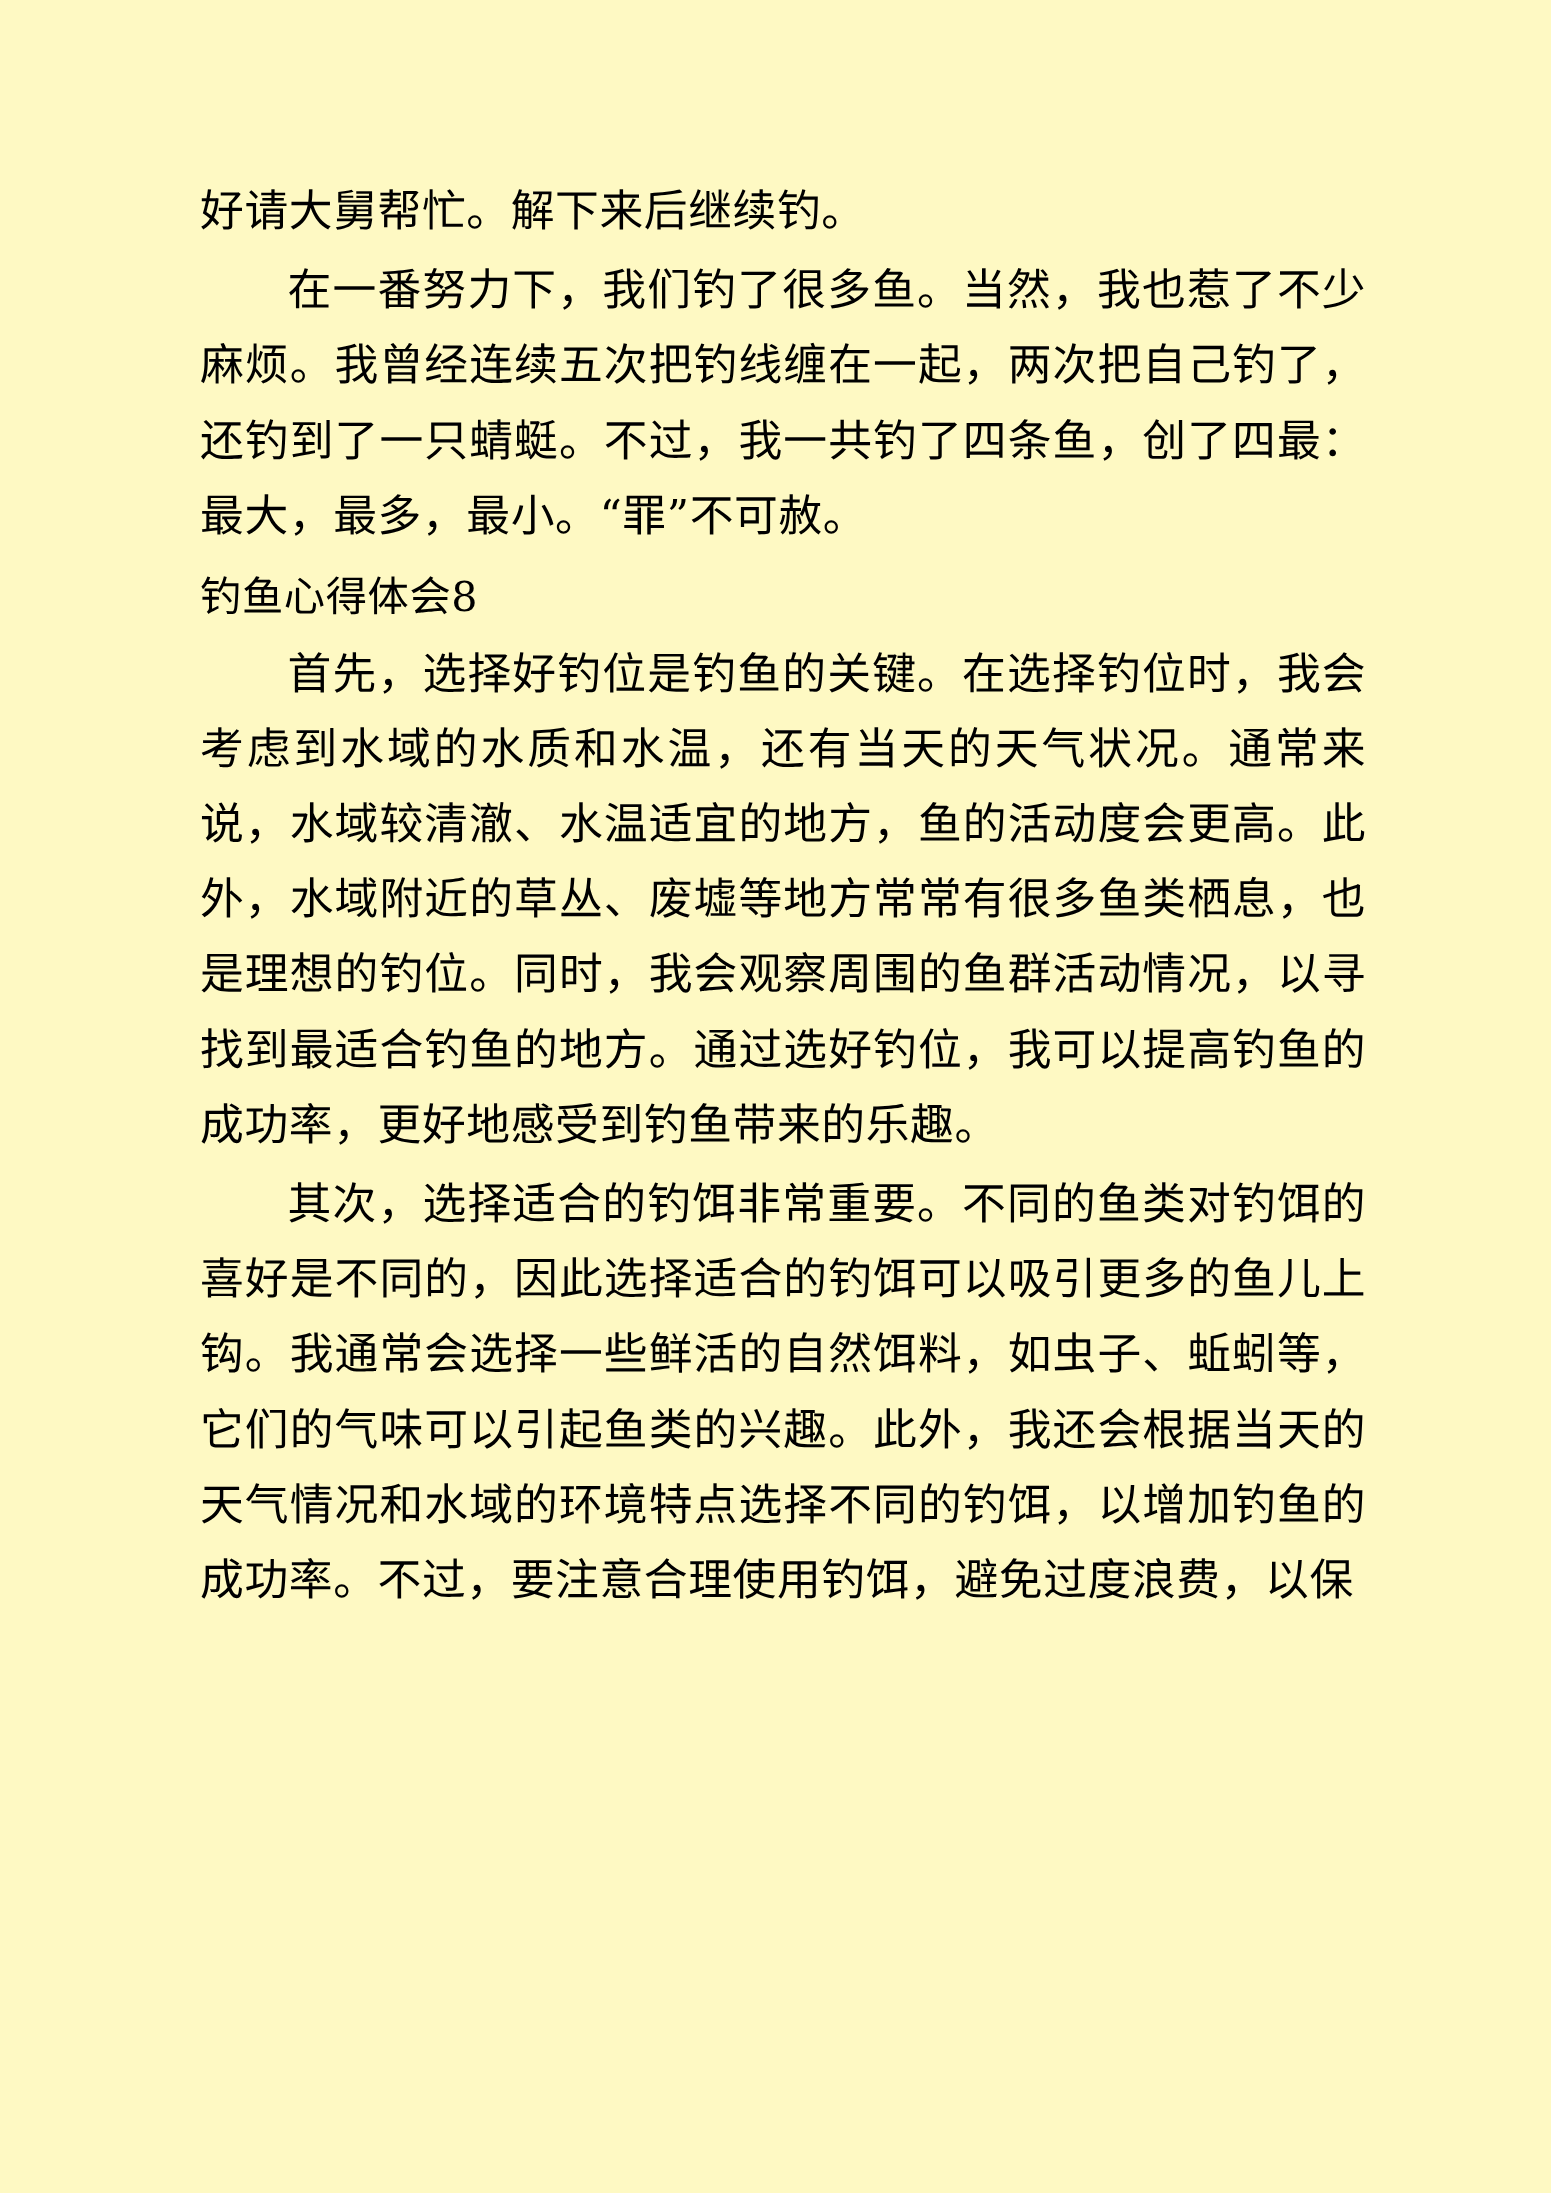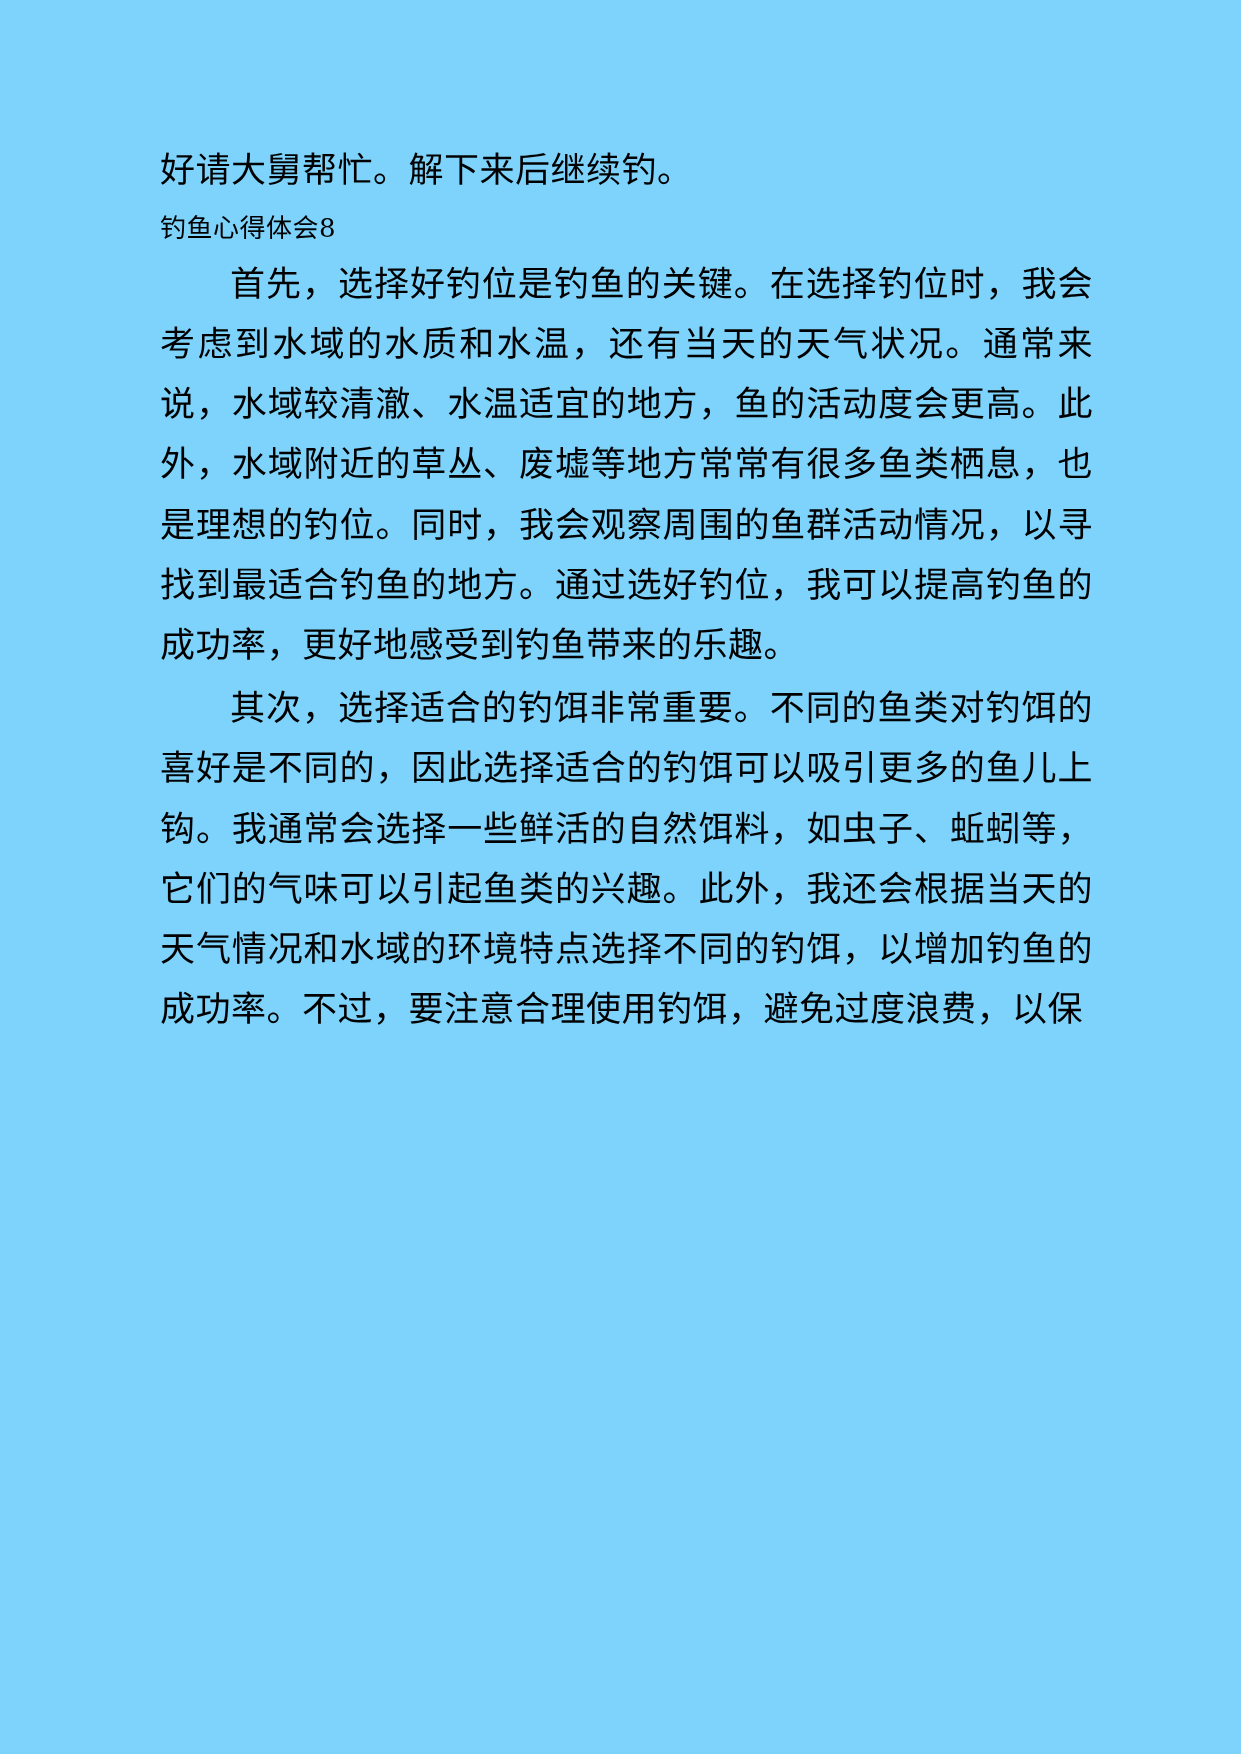--- a/index.html
+++ b/index.html
@@ -12,52 +12,53 @@
     height: 1754px;
     font-family: "DejaVu Serif", serif;
     color: #000000;
     overflow: hidden;
   }
   .page {
     box-sizing: border-box;
     width: 1241px;
     height: 1754px;
     padding: 140px 148px 60px 160px;
-    background: #7dd3fc;
+    background: #fef9c3;
   }
   .doc-body {
     font-size: 35px;
     line-height: 1.72;
     letter-spacing: 0.5px;
     text-align: justify;
     text-justify: inter-ideograph;
   }
   p {
     margin: 0 0 3px 0;
     text-indent: 0;
   }
   p.indent {
     text-indent: 2em;
   }
   h2.section-heading {
     margin: 6px 0 3px 0;
-    font-size: 26px;
+    font-size: 33px;
     font-weight: normal;
     line-height: 1.72;
     letter-spacing: 0.5px;
   }
 </style>
 </head>
 <body>
 
 <div class="page">
   <div class="doc-body">
 
     <p class="body-text">好请大舅帮忙。解下来后继续钓。</p>
 
+    <p class="body-text indent">在一番努力下，我们钓了很多鱼。当然，我也惹了不少麻烦。我曾经连续五次把钓线缠在一起，两次把自己钓了，还钓到了一只蜻蜓。不过，我一共钓了四条鱼，创了四最：最大，最多，最小。“罪”不可赦。</p>
 
 
     <h2 class="section-heading">钓鱼心得体会8</h2>
 
 
     <p class="body-text indent">首先，选择好钓位是钓鱼的关键。在选择钓位时，我会考虑到水域的水质和水温，还有当天的天气状况。通常来说，水域较清澈、水温适宜的地方，鱼的活动度会更高。此外，水域附近的草丛、废墟等地方常常有很多鱼类栖息，也是理想的钓位。同时，我会观察周围的鱼群活动情况，以寻找到最适合钓鱼的地方。通过选好钓位，我可以提高钓鱼的成功率，更好地感受到钓鱼带来的乐趣。</p>
 
     <p class="body-text indent">其次，选择适合的钓饵非常重要。不同的鱼类对钓饵的喜好是不同的，因此选择适合的钓饵可以吸引更多的鱼儿上钩。我通常会选择一些鲜活的自然饵料，如虫子、蚯蚓等，它们的气味可以引起鱼类的兴趣。此外，我还会根据当天的天气情况和水域的环境特点选择不同的钓饵，以增加钓鱼的成功率。不过，要注意合理使用钓饵，避免过度浪费，以保</p>
 
   </div>

